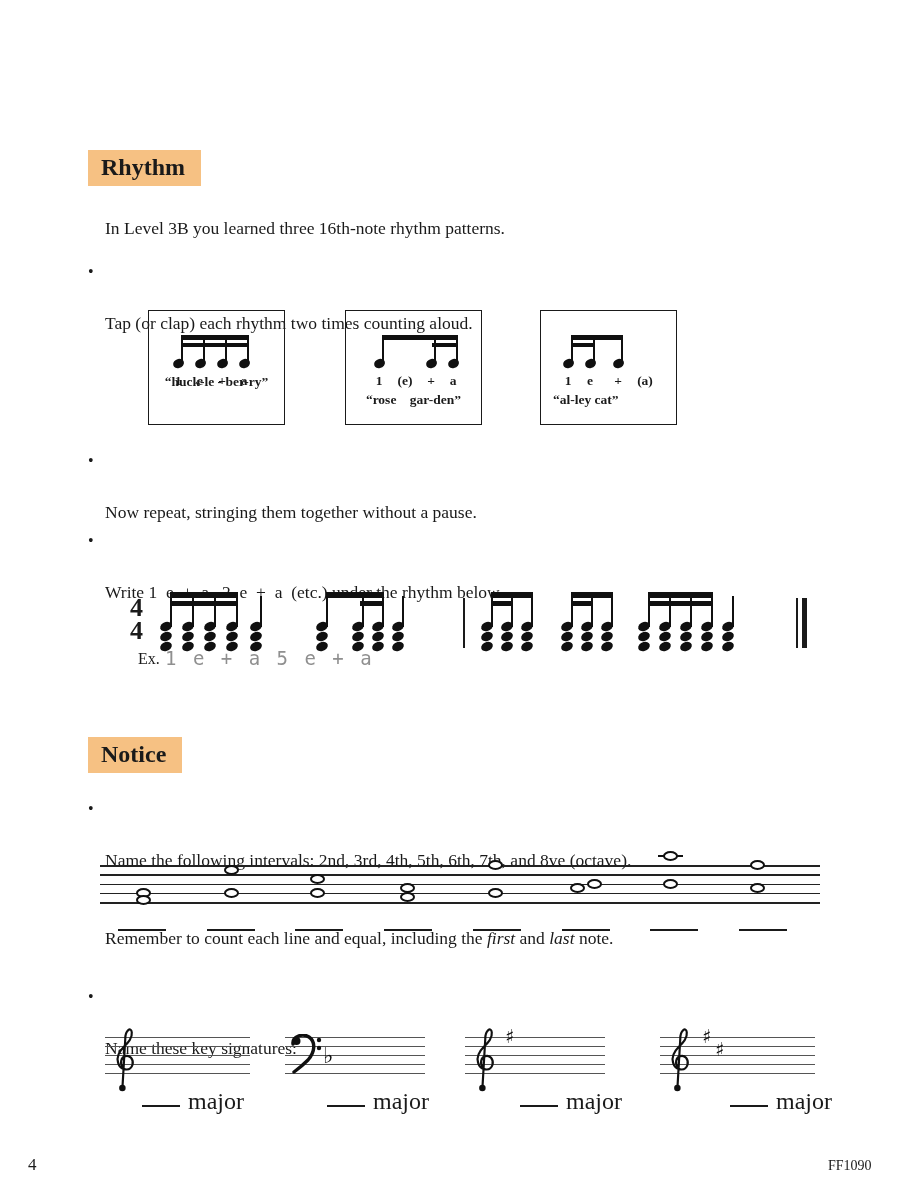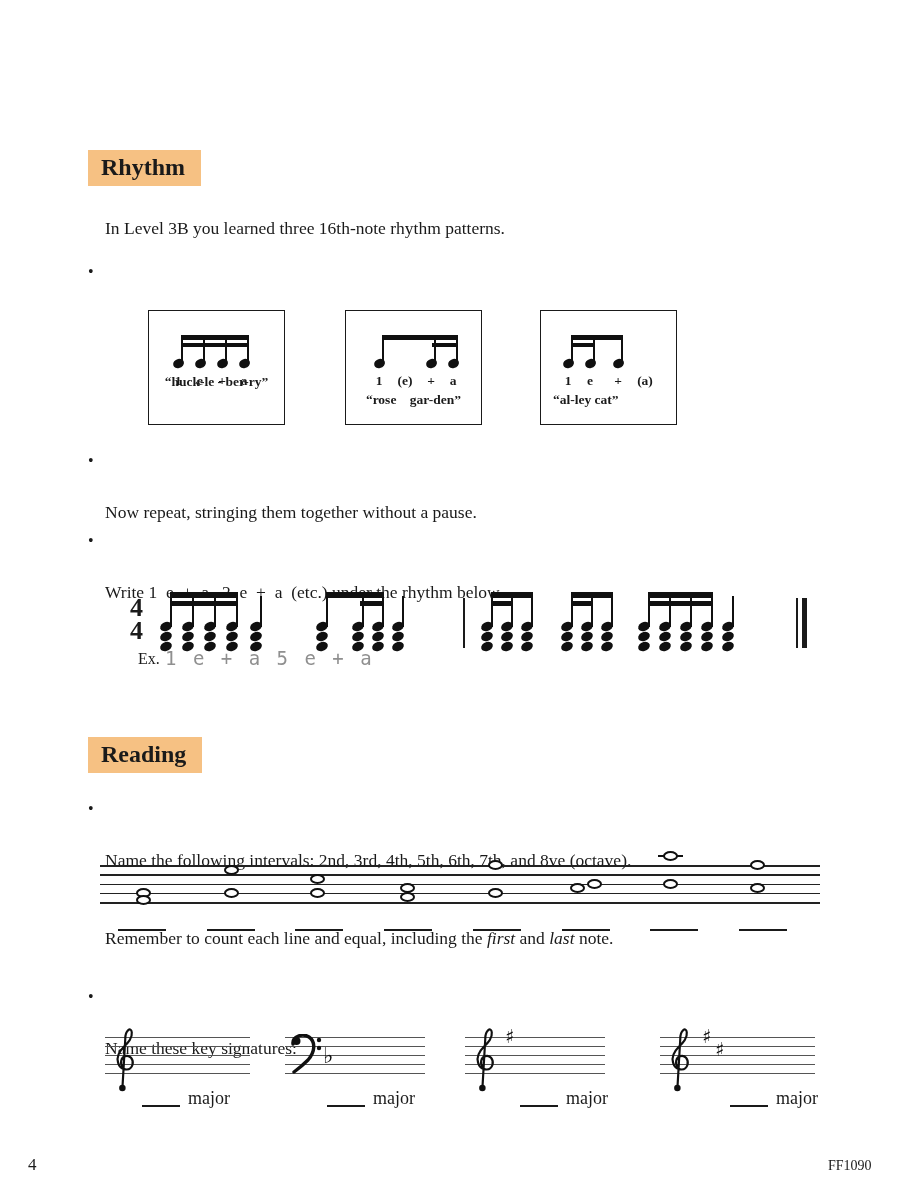--- a/index.html
+++ b/index.html
@@ -23,35 +23,36 @@
   .tsig{position:absolute;font-size:26px;font-weight:700;line-height:1;}
   .ex-label{position:absolute;font-size:16px;}
   .ex-counts{position:absolute;font-family:"DejaVu Sans Mono",monospace;font-size:19px;
              color:#8f8f8f;letter-spacing:2.5px;white-space:pre;}
   .sline{position:absolute;background:#3a3a3a;}
   .wnote{position:absolute;width:15px;height:10px;border:2.6px solid #101010;border-radius:50%;
          background:#fff;box-sizing:border-box;}
   .ledger{position:absolute;background:#101010;}
   .answer-blank{position:absolute;background:#1a1a1a;}
   .acc{position:absolute;font-family:"DejaVu Sans",sans-serif;line-height:1;color:#101010;}
-  .maj-label{position:absolute;font-size:18px;}
+  .maj-label{position:absolute;font-size:24px;}
   .maj-line{position:absolute;background:#1a1a1a;}
   .footer-num{font-size:17px;}
   .footer-cat{font-size:14px;}
 </style>
 </head>
 <body>
 
 <div class="page">
 
 
   <div class="abs badge" style="top:150px;left:88px;">Rhythm</div>
   <div class="abs body-text" style="top:215px;left:105px;">In Level 3B you learned three 16th-note rhythm patterns.</div>
 
   <div class="abs body-text bullet" style="top:258px;left:88px;">
+    <div>Tap (or clap) each rhythm two times counting aloud.</div>
   </div>
 
   <div id="pattern-boxes">
       <div class="rbox abs" style="left: 148px; top: 310px;">
         <div class="notehead" style="left: 24px; top: 48px; width: 11px; height: 8.5px;"></div>
         <div class="notehead" style="left: 46px; top: 48px; width: 11px; height: 8.5px;"></div>
         <div class="notehead" style="left: 68px; top: 48px; width: 11px; height: 8.5px;"></div>
         <div class="notehead" style="left: 90px; top: 48px; width: 11px; height: 8.5px;"></div>
         <div class="stem" style="left: 32px; top: 26px; width: 1.5px; height: 26px;"></div>
         <div class="stem" style="left: 54px; top: 26px; width: 1.5px; height: 26px;"></div>
@@ -198,21 +199,21 @@
       <div class="notehead" style="left: 722px; top: 37px; width: 12px; height: 9px;"></div>
       <div class="notehead" style="left: 722px; top: 47px; width: 12px; height: 9px;"></div>
       <div class="notehead" style="left: 722px; top: 57px; width: 12px; height: 9px;"></div>
       <div class="stem" style="left: 732px; top: 11px; width: 1.8px; height: 31px;"></div>
       <div class="barline" style="left: 796px; top: 13px; width: 1.5px; height: 50px;"></div>
       <div class="barline" style="left: 802px; top: 13px; width: 5px; height: 50px;"></div>
       <div class="ex-label" style="left: 138px; top: 65px;">Ex.</div>
       <div class="ex-counts" style="left: 165px; top: 62px;">1 e + a 5 e + a</div>
     </div>
 
-  <div class="abs badge" style="top:737px;left:88px;">Reading</div>
+  <div class="abs badge" style="top:737px;left:88px;">Notice</div>
 
   <div class="abs body-text bullet" style="top:795px;left:88px;">
     <div>Name the following intervals: 2nd, 3rd, 4th, 5th, 6th, 7th, and 8ve (octave).</div>
     <div><span>Remember to count each line and equal, including the </span><span class="it">first</span><span> and </span><span class="it">last</span><span> note.</span></div>
   </div>
 
   <div id="interval-staff" class="abs" style="top:845px;left:0;width:900px;height:95px;">
       <div class="sline" style="left: 100px; top: 20px; width: 720px; height: 1.5px; background: rgb(34, 34, 34);"></div>
       <div class="sline" style="left: 100px; top: 29.25px; width: 720px; height: 1.5px; background: rgb(34, 34, 34);"></div>
       <div class="sline" style="left: 100px; top: 38.5px; width: 720px; height: 1.5px; background: rgb(34, 34, 34);"></div>

